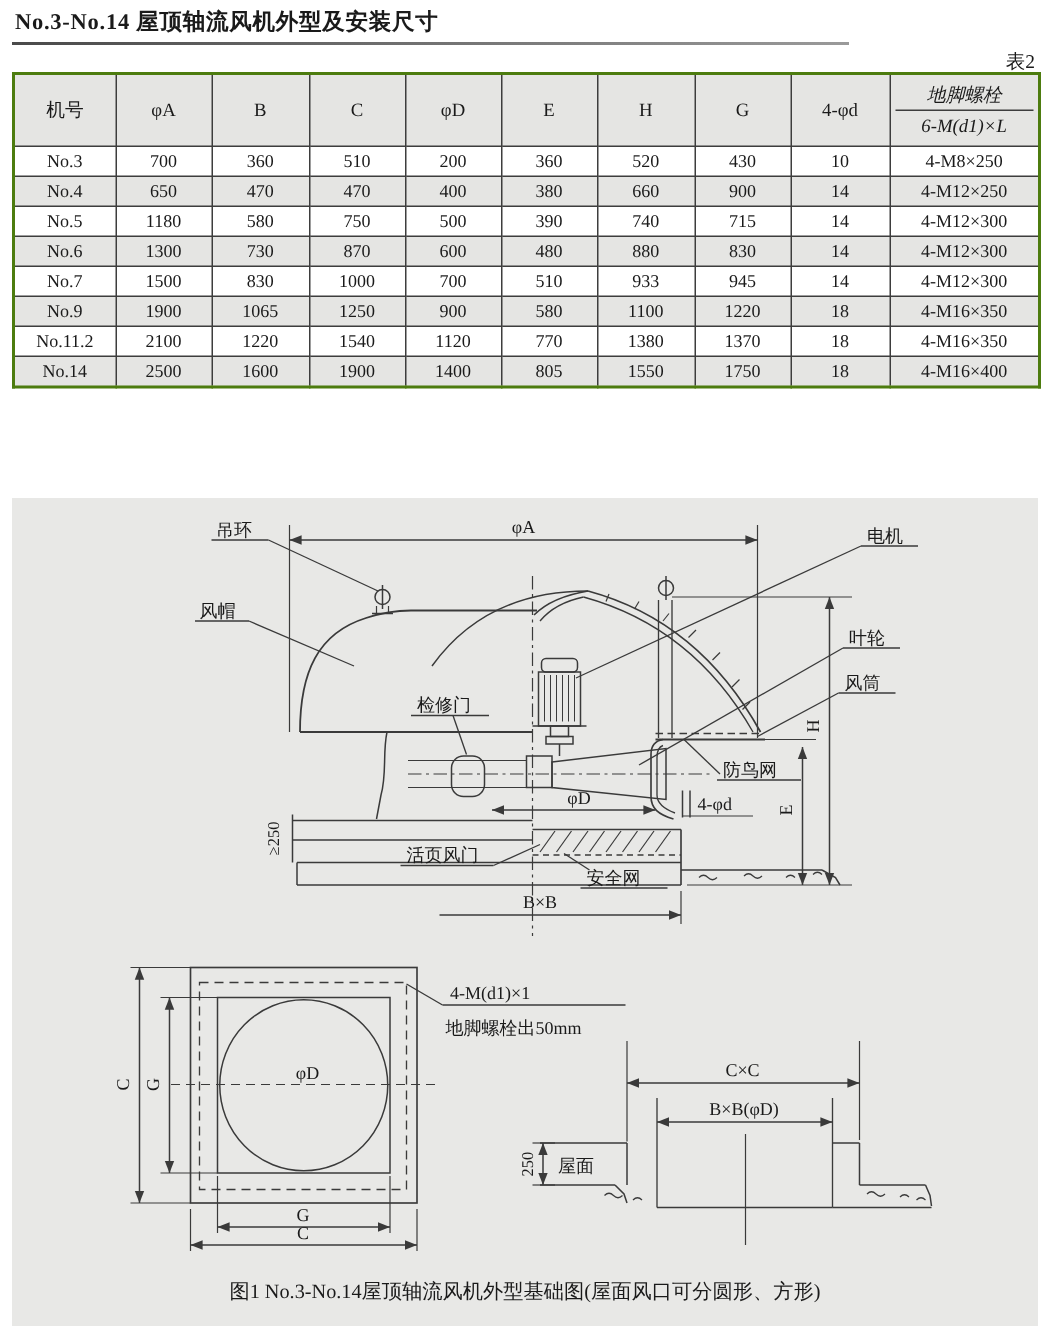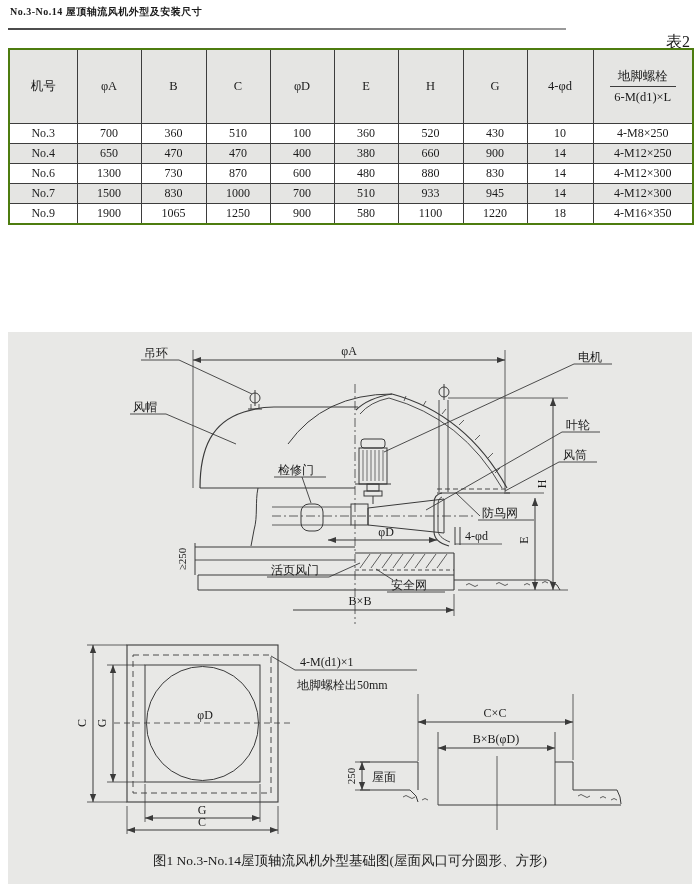--- a/index.html
+++ b/index.html
@@ -1,39 +1,39 @@
 <!DOCTYPE html>
 <html><head>
 <meta charset="utf-8">
 <style>
   html,body{margin:0;padding:0;}
   body{
     width:700px;height:888px;position:relative;background:#ffffff;
     font-family:"Liberation Serif",serif;color:#1a1a1a;overflow:hidden;
   }
   .page-title{
-    position:absolute;left:10px;top:5px;font-size:10px;font-weight:bold;
+    position:absolute;left:10px;top:5px;font-size:15px;font-weight:bold;
     letter-spacing:.5px;white-space:nowrap;
   }
   .title-rule{
     position:absolute;left:8px;top:28px;width:558px;height:2px;
     background:linear-gradient(90deg,#4a4a4a,#9a9a9a);
   }
-  .table-tag{position:absolute;right:10px;top:32px;font-size:16px;}
+  .table-tag{position:absolute;right:10px;top:32px;font-size:13px;}
   table.spec{
     position:absolute;left:8px;top:48px;width:684px;
     border-collapse:collapse;table-layout:fixed;font-size:12px;
     border:2px solid #4d7c0f;
   }
   table.spec th,table.spec td{
     border:1px solid #3d3d3d;text-align:center;vertical-align:middle;
     padding:0;font-weight:normal;height:19px;line-height:19px;
   }
   table.spec thead th{background:#e5e5e3;height:41px;font-size:12.5px;}
-  table.spec thead th.bolt-th{padding:16px;}
+  table.spec thead th.bolt-th{padding:3px;font-style:italic;}
   .bolt-th .half{height:20px;line-height:20px;}
   .bolt-th .half.top{border-bottom:1px solid #3d3d3d;}
   table.spec tbody tr:nth-child(even){background:#e5e5e3;}
   .diagram-panel{
     position:absolute;left:8px;top:332px;width:684px;height:552px;
     background:#e8e8e6;
   }
   .diagram-panel svg{display:block;}
   svg text{font-family:"Liberation Serif",serif;fill:#1a1a1a;}
   svg .lbl{font-size:12px;}
@@ -77,40 +77,52 @@
         <div class="half">6-M(d1)×L</div>
       </th>
     </tr>
   </thead>
   <tbody>
       <tr>
         <td>No.3</td>
         <td>700</td>
         <td>360</td>
         <td>510</td>
-        <td>100</td>
+        <td>200</td>
         <td>360</td>
         <td>520</td>
         <td>430</td>
         <td>10</td>
         <td>4-M8×250</td>
       </tr>
       <tr>
         <td>No.4</td>
         <td>650</td>
         <td>470</td>
         <td>470</td>
         <td>400</td>
         <td>380</td>
         <td>660</td>
         <td>900</td>
         <td>14</td>
         <td>4-M12×250</td>
       </tr>
       <tr>
+        <td>No.5</td>
+        <td>1180</td>
+        <td>580</td>
+        <td>750</td>
+        <td>500</td>
+        <td>390</td>
+        <td>740</td>
+        <td>715</td>
+        <td>14</td>
+        <td>4-M12×300</td>
+      </tr>
+      <tr>
         <td>No.6</td>
         <td>1300</td>
         <td>730</td>
         <td>870</td>
         <td>600</td>
         <td>480</td>
         <td>880</td>
         <td>830</td>
         <td>14</td>
         <td>4-M12×300</td>
@@ -131,20 +143,44 @@
         <td>No.9</td>
         <td>1900</td>
         <td>1065</td>
         <td>1250</td>
         <td>900</td>
         <td>580</td>
         <td>1100</td>
         <td>1220</td>
         <td>18</td>
         <td>4-M16×350</td>
+      </tr>
+      <tr>
+        <td>No.11.2</td>
+        <td>2100</td>
+        <td>1220</td>
+        <td>1540</td>
+        <td>1120</td>
+        <td>770</td>
+        <td>1380</td>
+        <td>1370</td>
+        <td>18</td>
+        <td>4-M16×350</td>
+      </tr>
+      <tr>
+        <td>No.14</td>
+        <td>2500</td>
+        <td>1600</td>
+        <td>1900</td>
+        <td>1400</td>
+        <td>805</td>
+        <td>1550</td>
+        <td>1750</td>
+        <td>18</td>
+        <td>4-M16×400</td>
       </tr>
     </tbody>
 </table>
 
 <div class="diagram-panel">
 <svg width="684" height="552" viewBox="0 0 684 552">
   <defs>
     <marker id="ar" viewBox="0 0 10 10" refX="9" refY="5" markerWidth="9" markerHeight="9" orient="auto-start-reverse">
       <path d="M0,1.5 L9,5 L0,8.5 z" fill="#3a3a3a"></path>
     </marker>

